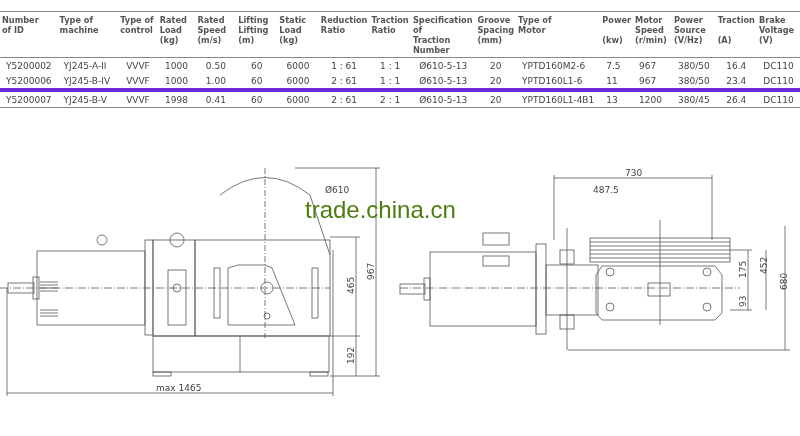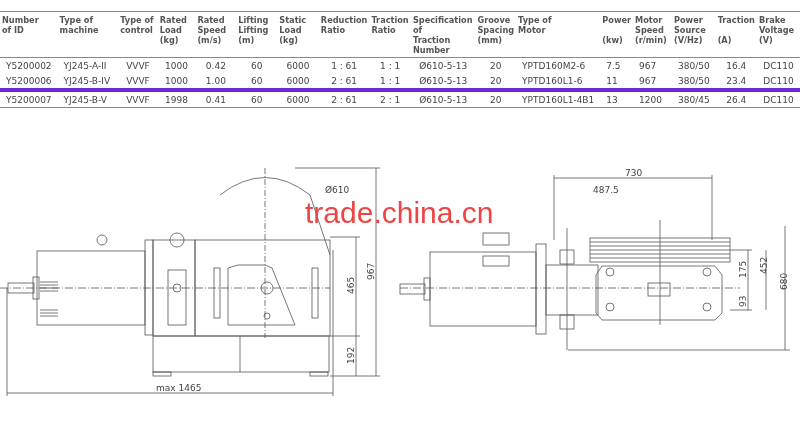--- a/index.html
+++ b/index.html
@@ -5,21 +5,21 @@
   html, body { margin: 0; padding: 0; background: #ffffff; }
   body { width: 800px; height: 436px; position: relative; overflow: hidden; font-family: "DejaVu Sans", sans-serif; color: #444; }
   .spec-table { position: absolute; left: 0; top: 11px; width: 800px; border-collapse: collapse; font-size: 8.2px; }
   .spec-table th { font-weight: bold; color: #555; vertical-align: top; padding: 3px 2px 2px; line-height: 10px; text-align: left; }
   .spec-table thead tr { border-top: 1px solid #888; border-bottom: 1px solid #888; }
   .spec-table td { font-size: 9px; color: #444; padding: 0 6px; height: 15px; text-align: center; white-space: nowrap; }
   .spec-table tbody tr.sep { border-top: 4px solid #6d28d9; }
   .spec-table tbody tr.last { border-bottom: 1px solid #888; }
   .spec-table td.left { text-align: left; }
   .drawing { position: absolute; left: 0; top: 140px; width: 800px; height: 296px; }
-  .watermark { position: absolute; left: 305px; top: 196px; font-size: 30px; color: #ef4444; font-family: "Liberation Sans", sans-serif; letter-spacing: 0px; }
+  .watermark { position: absolute; left: 305px; top: 196px; font-size: 24px; color: #4d7c0f; font-family: "Liberation Sans", sans-serif; letter-spacing: 0px; }
   .dim { font-size: 9px; fill: #444; font-family: "DejaVu Sans", sans-serif; }
 </style>
 </head>
 <body>
 
 <table class="spec-table">
   <thead>
     <tr>
       <th style="width:44px"><span>Number</span><br><span>of ID</span></th>
       <th style="width:60px"><span>Type of</span><br><span>machine</span></th>
@@ -39,21 +39,21 @@
       <th style="width:34px"><span>Traction</span><br><br><span>(A)</span></th>
       <th style="width:40px"><span>Brake</span><br><span>Voltage</span><br><span>(V)</span></th>
     </tr>
   </thead>
   <tbody>
     <tr>
       <td class="left">Y5200002</td>
       <td class="left">YJ245-A-II</td>
       <td>VVVF</td>
       <td>1000</td>
-      <td>0.42</td>
+      <td>0.50</td>
       <td>60</td>
       <td>6000</td>
       <td>1 : 61</td>
       <td>1 : 1</td>
       <td>Ø610-5-13</td>
       <td>20</td>
       <td class="left">YPTD160M2-6</td>
       <td class="left">7.5</td>
       <td class="left">967</td>
       <td>380/50</td>

